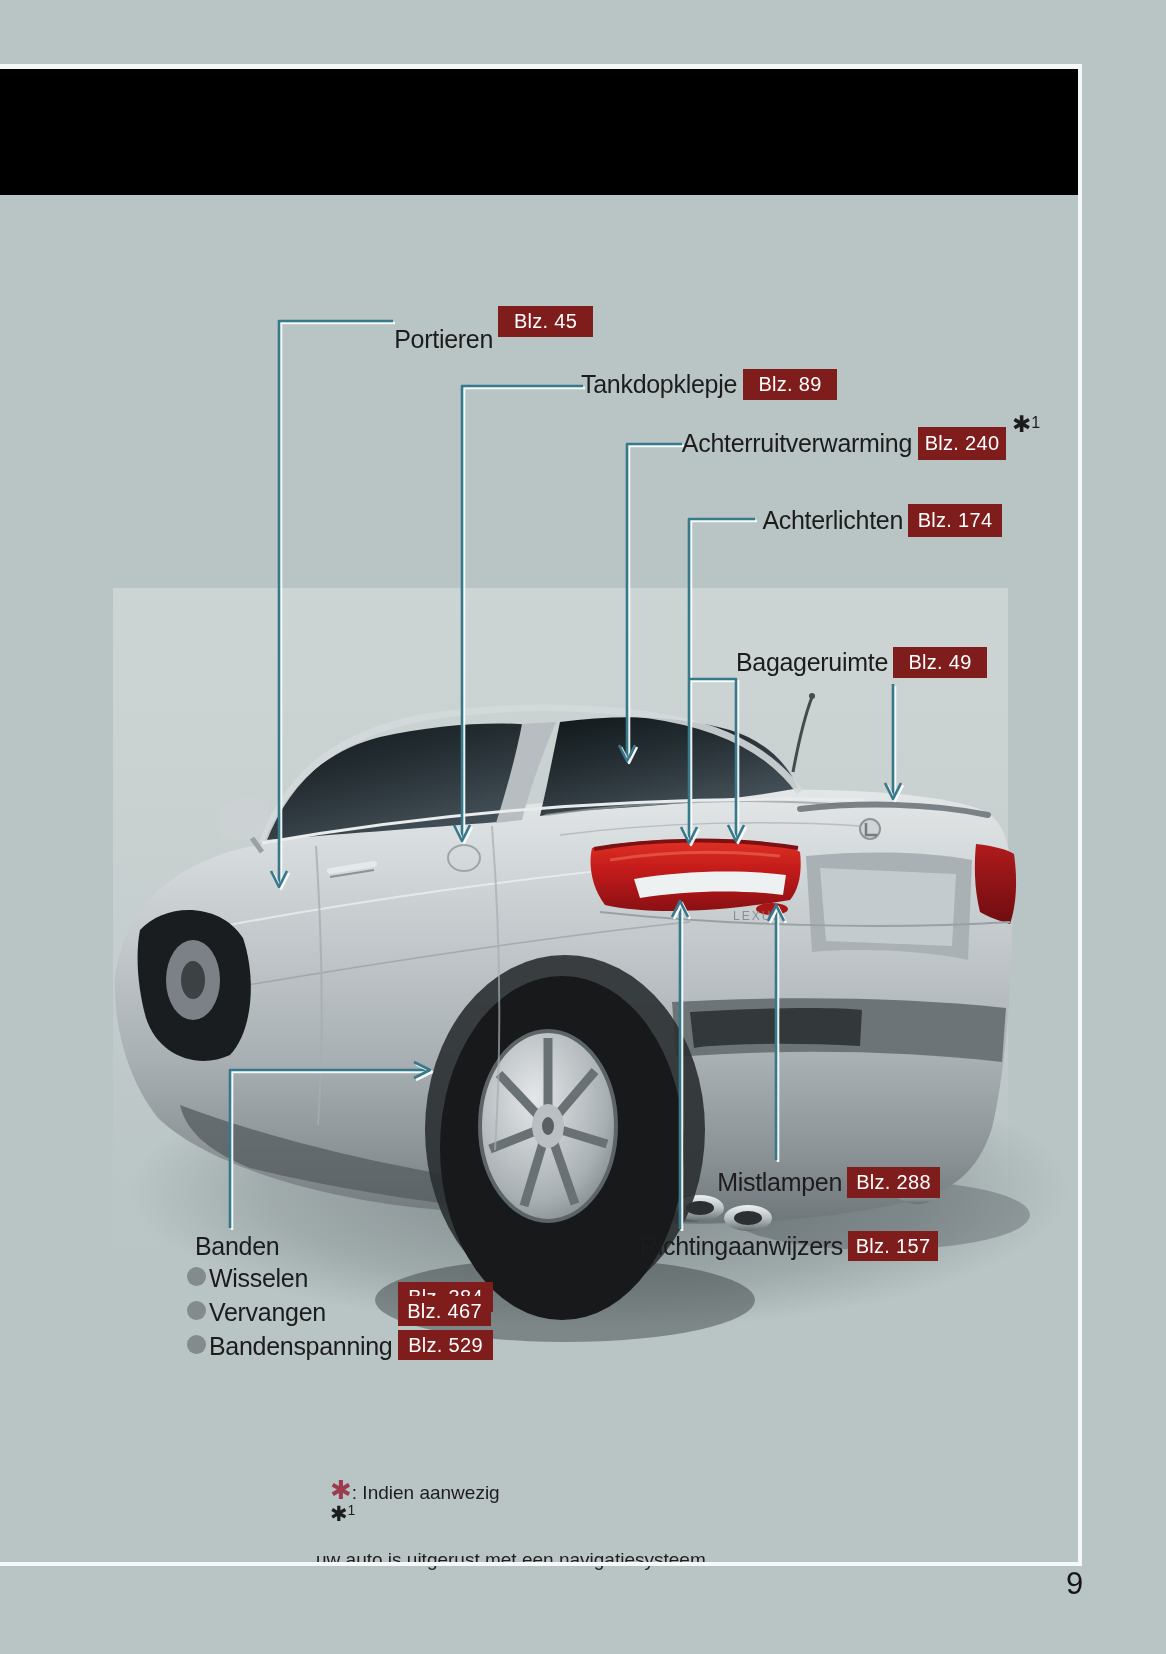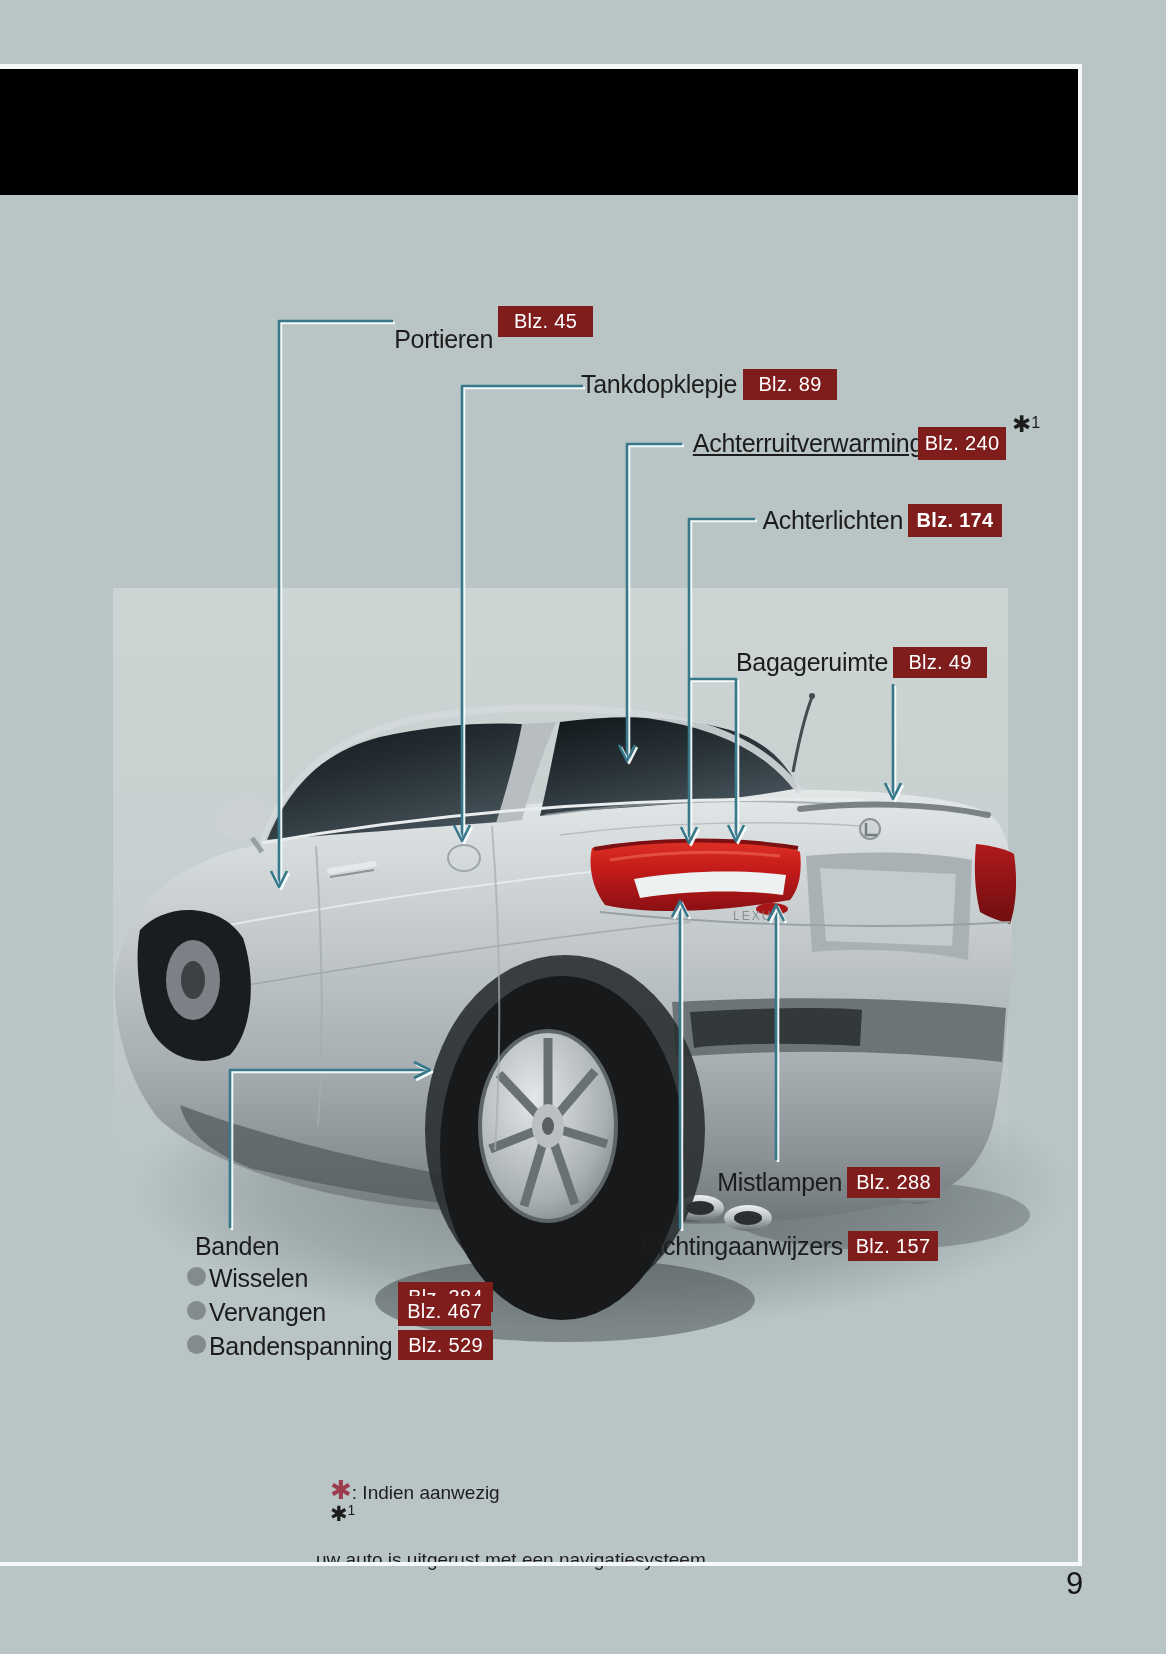--- a/index.html
+++ b/index.html
@@ -182,28 +182,28 @@
       <polyline class="ll" points="414,1062 430,1070 414,1078"></polyline>
     </g>
   </svg>
 
   <div class="cl" style="right:673px;top:309px;margin-top:18px;">Portieren</div>
   <div class="badge" style="left:498px;top:306px;width:95px;height:31px;">Blz. 45</div>
 
   <div class="cl" style="right:429px;top:372px;">Tankdopklepje</div>
   <div class="badge" style="left:743px;top:369px;width:94px;height:31px;">Blz. 89</div>
 
-  <div class="cl" style="right:243px;top:431px;text-decoration:underline;">Achterruitverwarming</div>
+  <div class="cl" style="right:254px;top:431px;">Achterruitverwarming</div>
   <div class="badge" style="left:918px;top:427px;width:88px;height:33px;">Blz. 240</div>
   <div class="marker-top" style="left:1012px;top:411px;">
     <span style="font-size:23px;">✱</span><span style="font-size:16px;vertical-align:4px;">1</span>
   </div>
 
   <div class="cl" style="right:263px;top:508px;">Achterlichten</div>
-  <div class="badge" style="left:908px;top:504px;width:94px;height:33px;font-weight:bold;">Blz. 174</div>
+  <div class="badge" style="left:908px;top:504px;width:94px;height:33px;">Blz. 174</div>
 
   <div class="cl" style="right:278px;top:650px;">Bagageruimte</div>
   <div class="badge" style="left:893px;top:647px;width:94px;height:31px;">Blz. 49</div>
 
   <div class="cl" style="right:324px;top:1170px;">Mistlampen</div>
   <div class="badge" style="left:847px;top:1167px;width:93px;height:31px;">Blz. 288</div>
 
   <div class="cl" style="right:323px;top:1234px;">Richtingaanwijzers</div>
   <div class="badge" style="left:848px;top:1231px;width:90px;height:30px;">Blz. 157</div>
 

